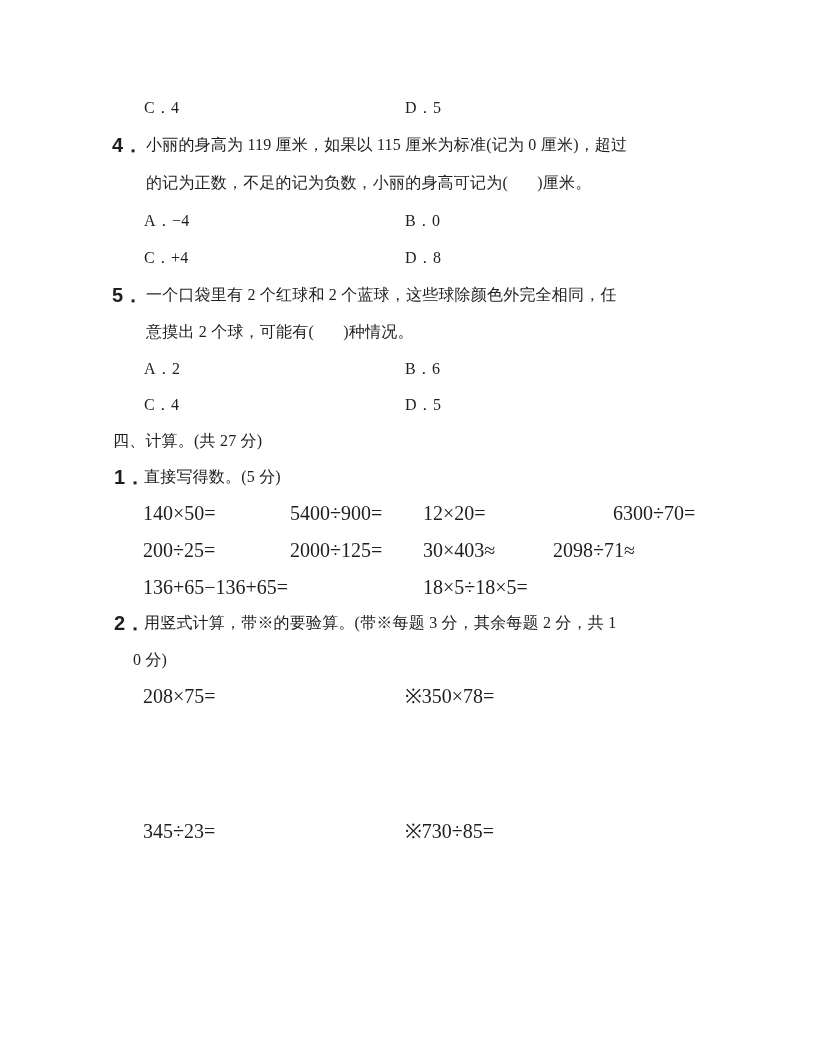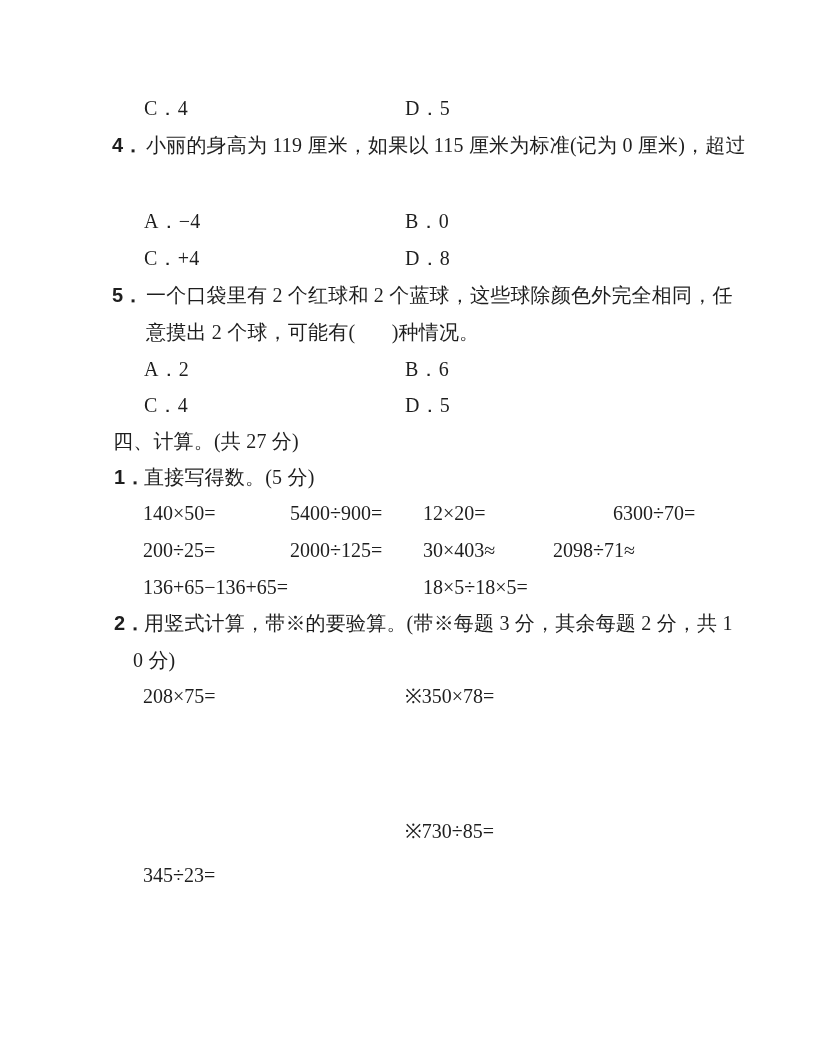--- a/index.html
+++ b/index.html
@@ -11,21 +11,21 @@
     position: relative;
     width: 816px;
     height: 1056px;
     background: #ffffff;
     overflow: hidden;
     font-family: "Liberation Serif", "DejaVu Serif", serif;
     color: #1e1e1e;
   }
   .line {
     position: absolute;
-    font-size: 20px;
+    font-size: 16px;
     line-height: 26px;
     white-space: pre;
     letter-spacing: 0.2px;
   }
   .qnum {
     font-family: "Liberation Sans", "DejaVu Sans", sans-serif;
     font-weight: bold;
     font-size: 20px;
     letter-spacing: 0;
   }
@@ -45,20 +45,21 @@
 </head>
 <body>
 
 <div class="page">
 
   <div class="line" style="top:95px; left:144px;">C．4</div>
   <div class="line" style="top:95px; left:405px;">D．5</div>
 
   <div class="line qnum" style="top:132px; left:112px;">4．</div>
   <div class="line" style="top:132px; left:146px;">小丽的身高为 119 厘米，如果以 115 厘米为标准(记为 0 厘米)，超过</div>
+  <div class="line" style="top:170px; left:146px;">的记为正数，不足的记为负数，小丽的身高可记为(       )厘米。</div>
 
   <div class="line" style="top:208px; left:144px;">A．−4</div>
   <div class="line" style="top:208px; left:405px;">B．0</div>
   <div class="line" style="top:245px; left:144px;">C．+4</div>
   <div class="line" style="top:245px; left:405px;">D．8</div>
 
   <div class="line qnum" style="top:282px; left:112px;">5．</div>
   <div class="line" style="top:282px; left:146px;text-align:right;">一个口袋里有 2 个红球和 2 个蓝球，这些球除颜色外完全相同，任</div>
   <div class="line" style="top:319px; left:146px;">意摸出 2 个球，可能有(       )种情况。</div>
 
@@ -91,17 +92,17 @@
 
   <div class="line qnum" style="top:610px; left:114px;">2．</div>
   <div class="line" style="top:610px; left:144px;">用竖式计算，带※的要验算。(带※每题 3 分，其余每题 2 分，共 1</div>
   <div class="line" style="top:647px; left:133px;">0 分)</div>
 
   <div class="row" style="top:683px;">
     <span class="cell" style="left:143px;">208×75=</span>
     <span class="cell" style="left:405px;">※350×78=</span>
   </div>
   <div class="row" style="top:818px;">
-    <span class="cell" style="left:143px;margin-top:44px;">345÷23=</span>
+    <span class="cell" style="left:143px;">345÷23=</span>
     <span class="cell" style="left:405px;">※730÷85=</span>
   </div>
 
 </div>
 
 </body></html>

